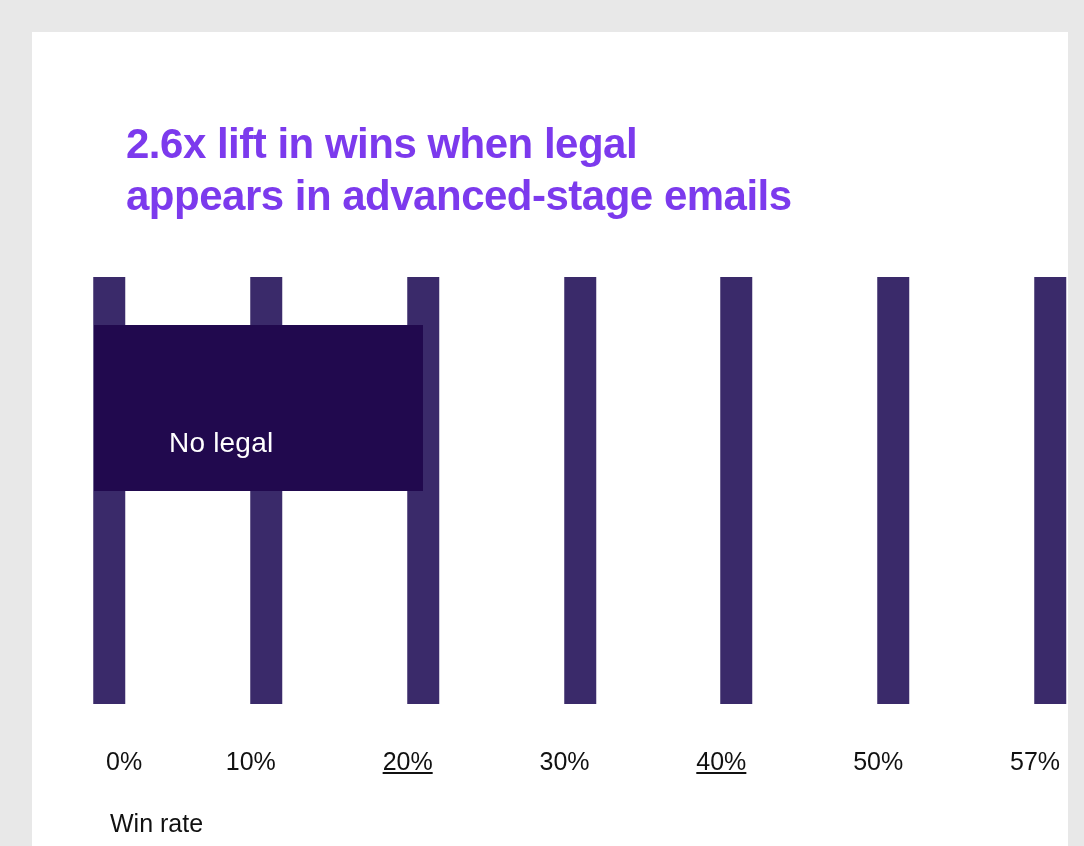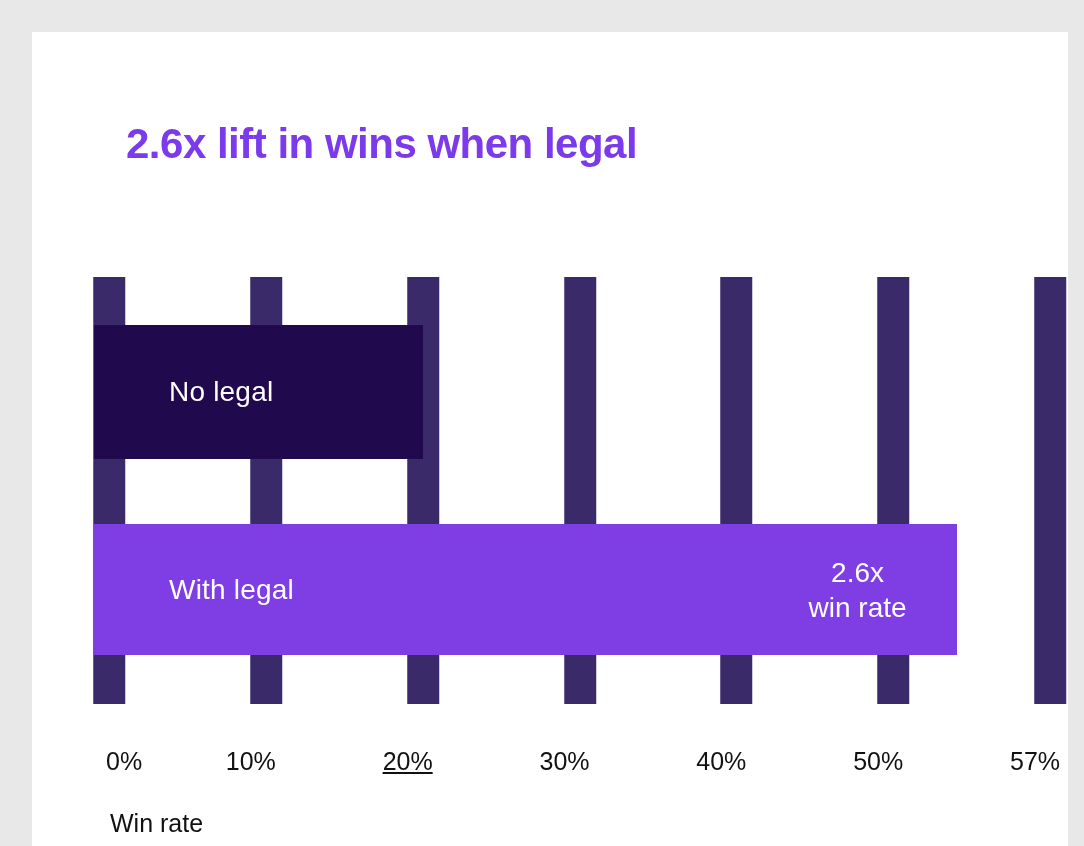--- a/index.html
+++ b/index.html
@@ -24,21 +24,21 @@
   }
   .gridline {
     position:absolute; top:0; bottom:0; width:1.5px;
     background:var(--grid-color,#3A2A6A);
     transform:translateX(-0.75px);
   }
   .bar {
     position:absolute; left:0;
     display:flex; align-items:center;
   }
-  .bar-0 { top:48px;  height:134px; background:var(--bar1-color,#21094E); }
+  .bar-0 { top:48px;  height:166px; background:var(--bar1-color,#21094E);align-items:flex-end; }
   .bar-1 { top:247px; height:131px; background:var(--bar2-color,#7F3DE4); }
   .bar-label {
     margin-left:43px;
     color:var(--bar-label-color,#ffffff);
     font-size:28px; letter-spacing:0.2px; white-space:nowrap;
   }
   .annotation {
     position:absolute; right:18px; top:50%;
     transform:translateY(-50%);
     text-align:center;
@@ -61,51 +61,45 @@
     font-size:25px; color:var(--axis-text,#111111);
   }
 </style>
 </head>
 <body>
 
 <div class="page" style="--bg: #FFFFFF; --title-color: #7C3AED; --bar1-color: #21094E; --bar2-color: #7F3DE4; --grid-color: #3A2A6A; --bar-label-color: #FFFFFF; --axis-text: #111111;">
 
   <h1 class="chart-title">
     <span>2.6x lift in wins when legal</span><br>
+    <span>appears in advanced-stage emails</span>
   </h1>
 
   <div class="plot">
     <div id="gridlines">
         <div class="gridline" style="left: 0%;"></div>
         <div class="gridline" style="left: 16.6667%;"></div>
         <div class="gridline" style="left: 33.3333%;"></div>
         <div class="gridline" style="left: 50%;"></div>
         <div class="gridline" style="left: 66.6667%;"></div>
         <div class="gridline" style="left: 83.3333%;"></div>
         <div class="gridline" style="left: 100%;"></div>
       </div>
 
     <div class="bar bar-0" style="width: 35%;">
       <span class="bar-label">No legal</span>
     </div>
 
-    <div class="bar bar-1" style="width: 91.6667%;">
-      <span class="bar-label">With legal</span>
-      <span class="annotation">
-        <span>2.6x</span><br>
-        <span>win rate</span>
-      </span>
-    </div>
   </div>
 
   <div class="xticks" id="xticks">
       <span class="tick tick-first" style="left: 0%;">0%</span>
       <span class="tick" style="left: 16.6667%;">10%</span>
       <span class="tick" style="left: 33.3333%; text-decoration: underline;">20%</span>
       <span class="tick" style="left: 50%;">30%</span>
-      <span class="tick" style="left: 66.6667%;">40%</span>
+      <span class="tick" style="left: 66.6667%; text-decoration: underline;">40%</span>
       <span class="tick" style="left: 83.3333%; text-align: center;">50%</span>
       <span class="tick" style="left: 100%;">57%</span>
     </div>
 
   <div class="xlabel">Win rate</div>
 
 </div>
 
 </body></html>

